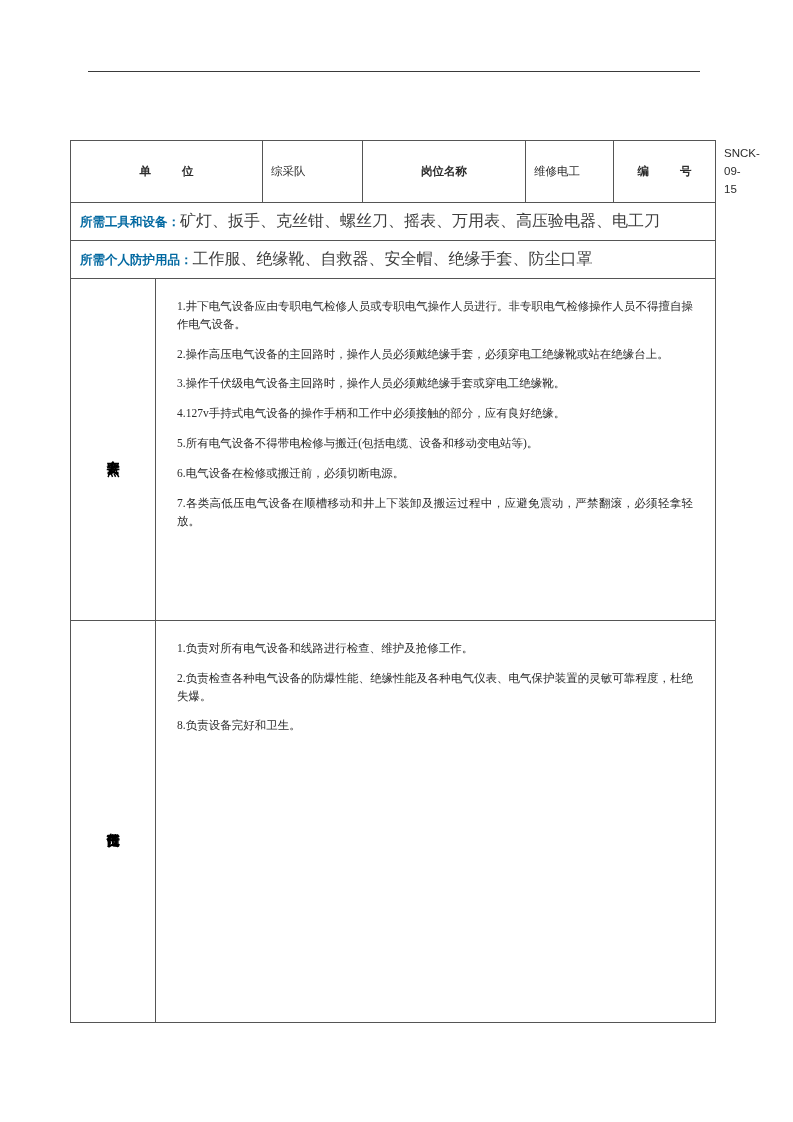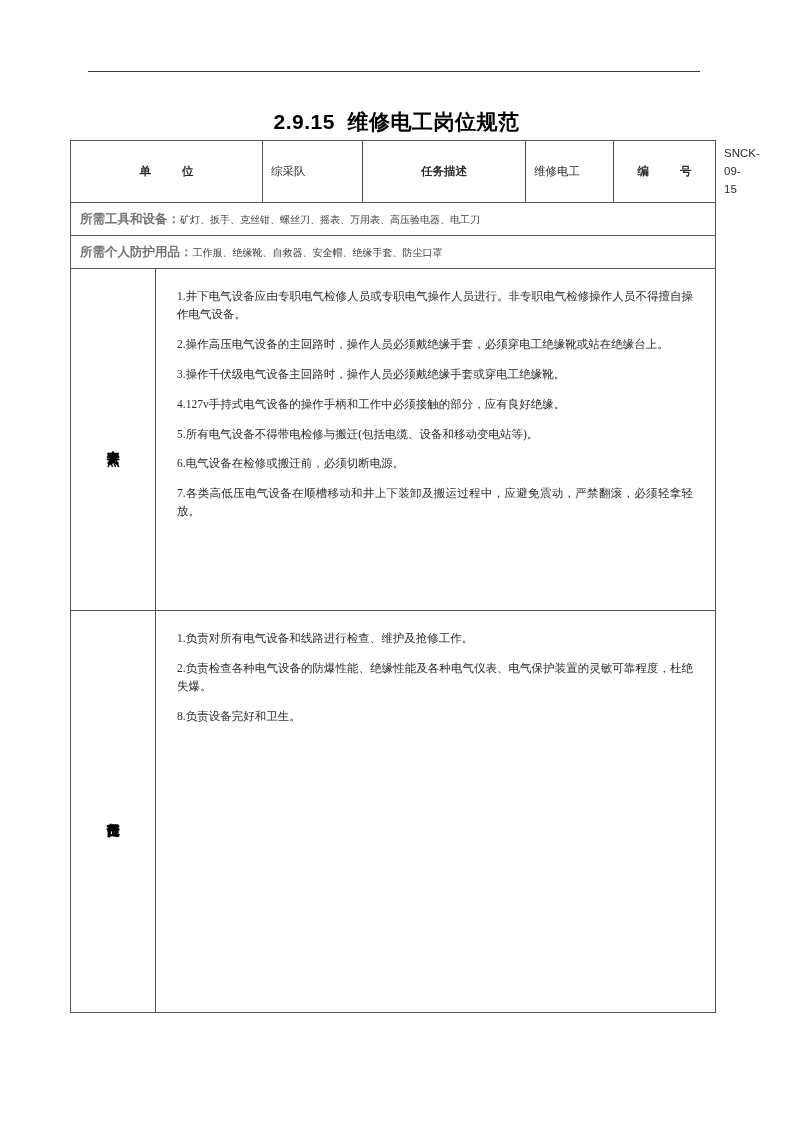--- a/index.html
+++ b/index.html
@@ -98,25 +98,25 @@
 
   
   .fullrow {
     padding: 6px 9px 6px 9px !important;
     vertical-align: middle !important;
   }
   .fullrow .pfx {
     font-family: "Liberation Sans", "DejaVu Sans", sans-serif;
     font-weight: bold;
     font-size: 12.5px;
-    color: #737373;
+    color: #0369a1;
   }
   .fullrow .body {
     font-family: Liberation Sans, sans-serif;
-    font-size: 10px;
+    font-size: 16px;
     color: #3d3d3d;
   }
 
   
   .vcell {
     width: 85px;
     vertical-align: middle !important;
     text-align: center;
   }
   .vlabel {
@@ -159,37 +159,36 @@
     font-family: "Liberation Serif", "DejaVu Serif", serif;
   }
 </style>
 </head>
 <body>
 
 <div class="page">
 
   <div class="header-rule"></div>
 
-  <div class="doc-title">2.9.15  维修电工岗位规范</div>
 
   <table class="spec">
     <colgroup>
       <col style="width:85px">
       <col style="width:107px">
       <col style="width:100px">
       <col style="width:163px">
       <col style="width:88px">
       <col style="width:102px">
     </colgroup>
     <tbody>
 
       <tr class="row-h1">
         <td class="lbl lbl-wide" colspan="2">单     位</td>
         <td class="val" colspan="1">综采队</td>
-        <td class="lbl" style="width:0">任务描述</td>
+        <td class="lbl" style="width:0">岗位名称</td>
         <td class="val">维修电工</td>
         <td class="lbl lbl-wide">编     号</td>
         <td class="val">SNCK-09-15</td>
       </tr>
 
 
       <tr class="row-h3">
         <td class="fullrow" colspan="6">
           <span class="pfx">所需工具和设备：</span><span class="body">矿灯、扳手、克丝钳、螺丝刀、摇表、万用表、高压验电器、电工刀</span>
         </td>

